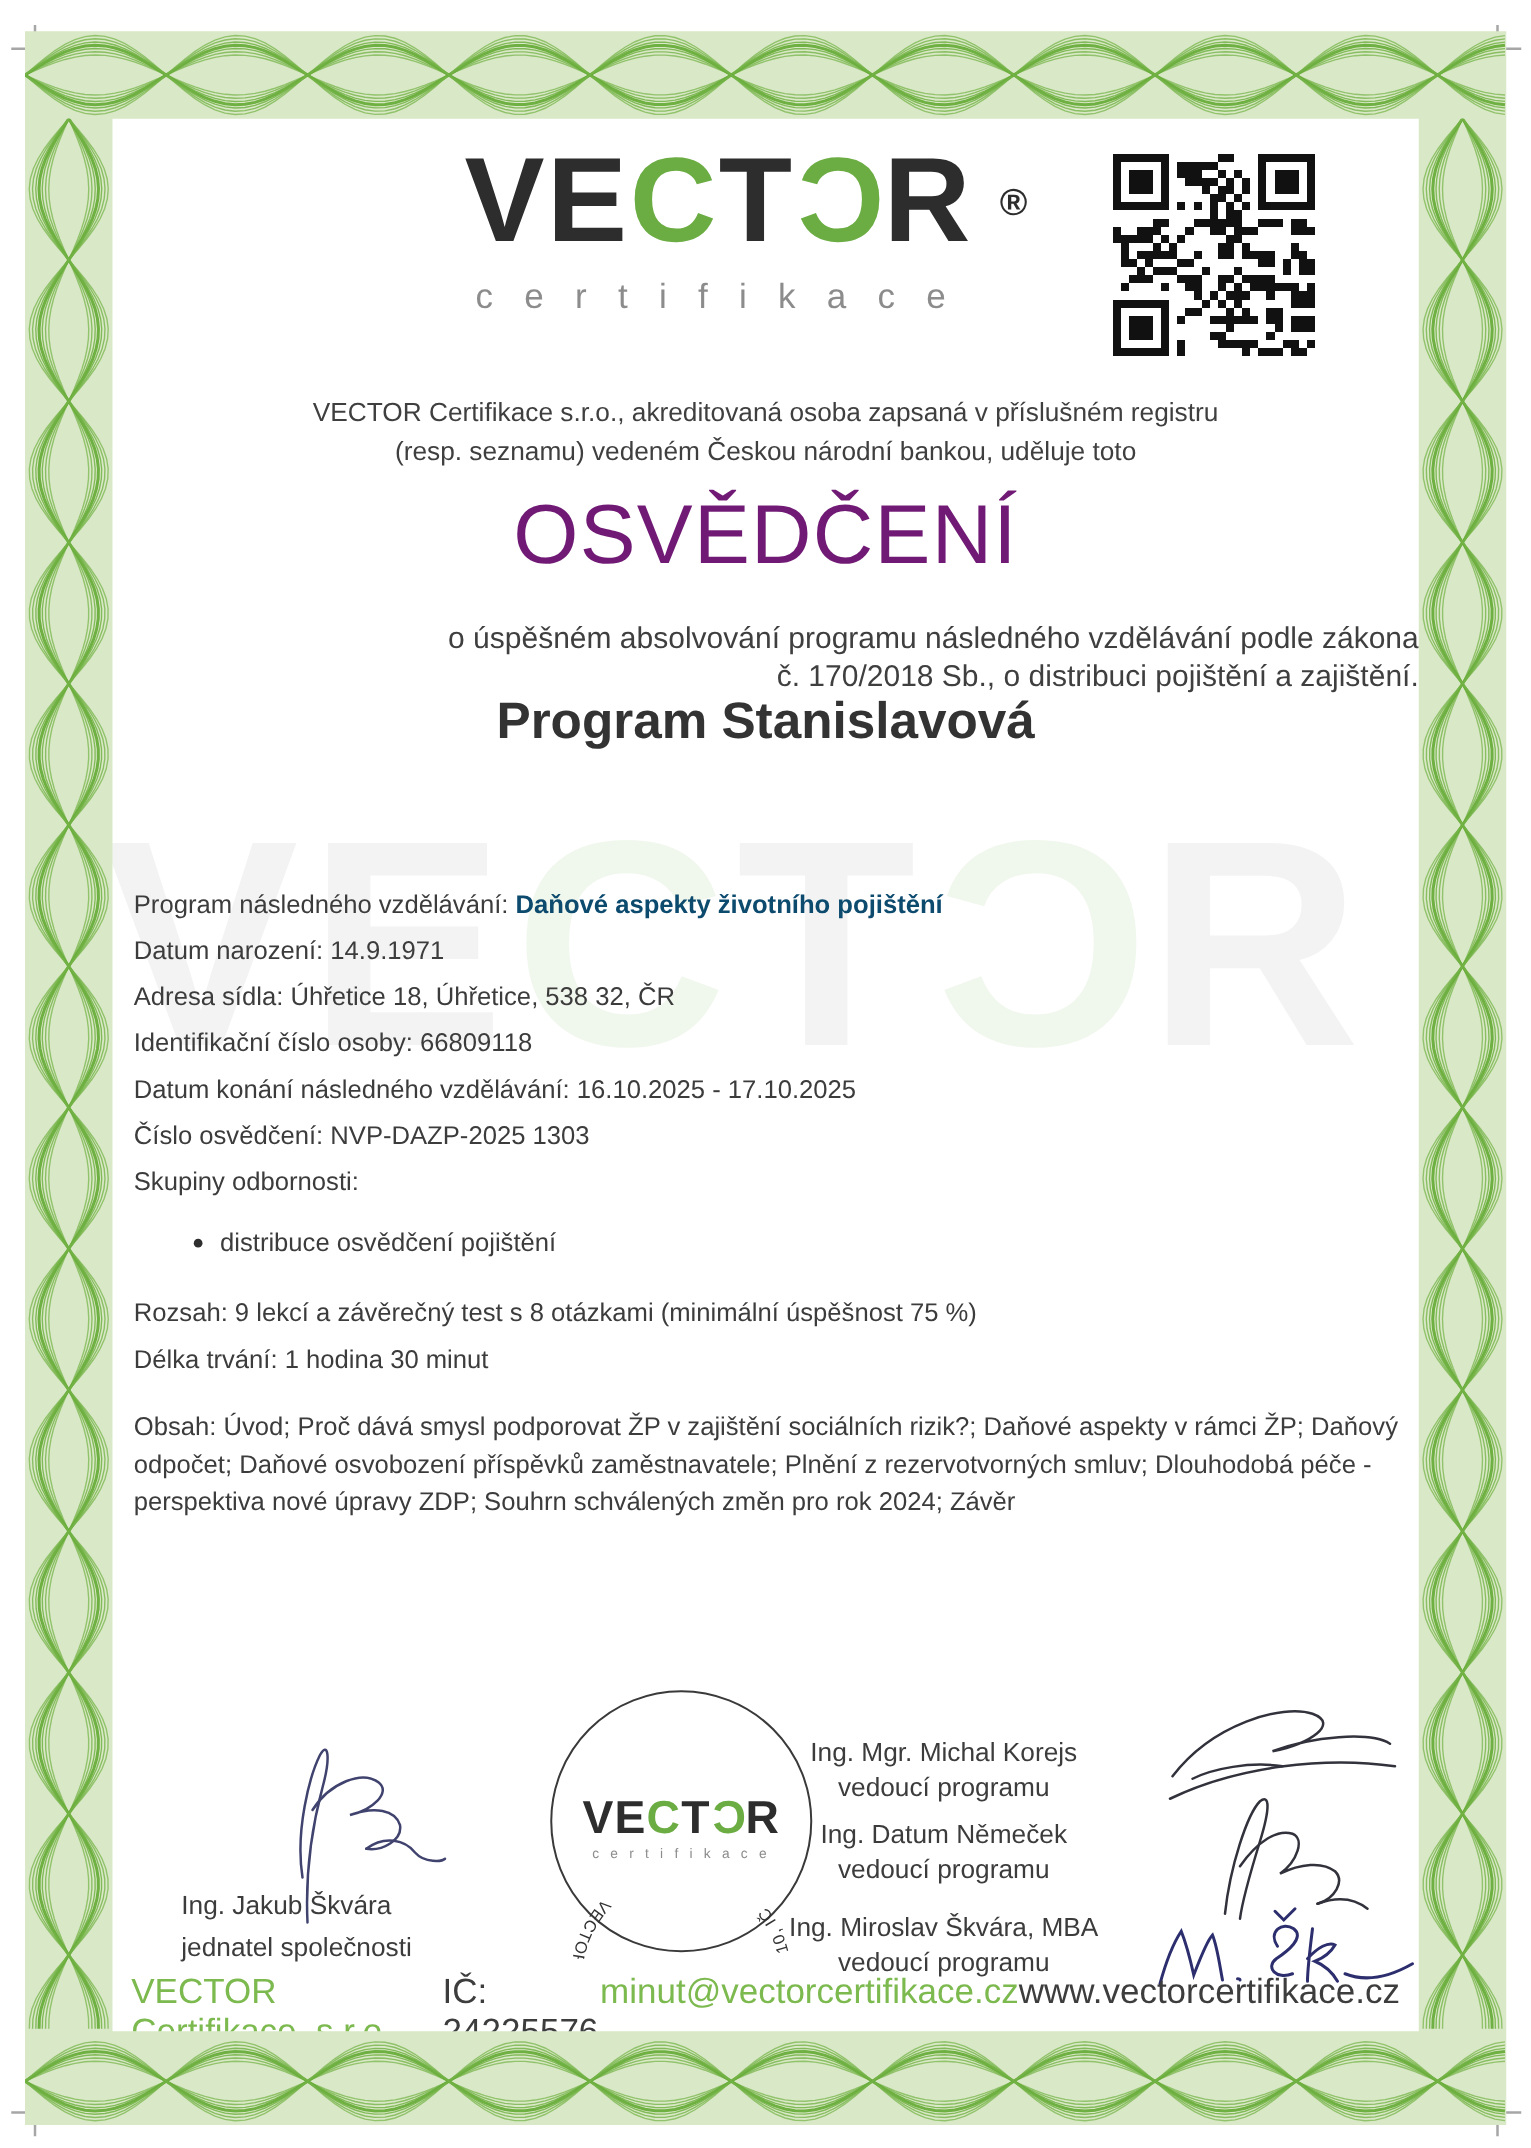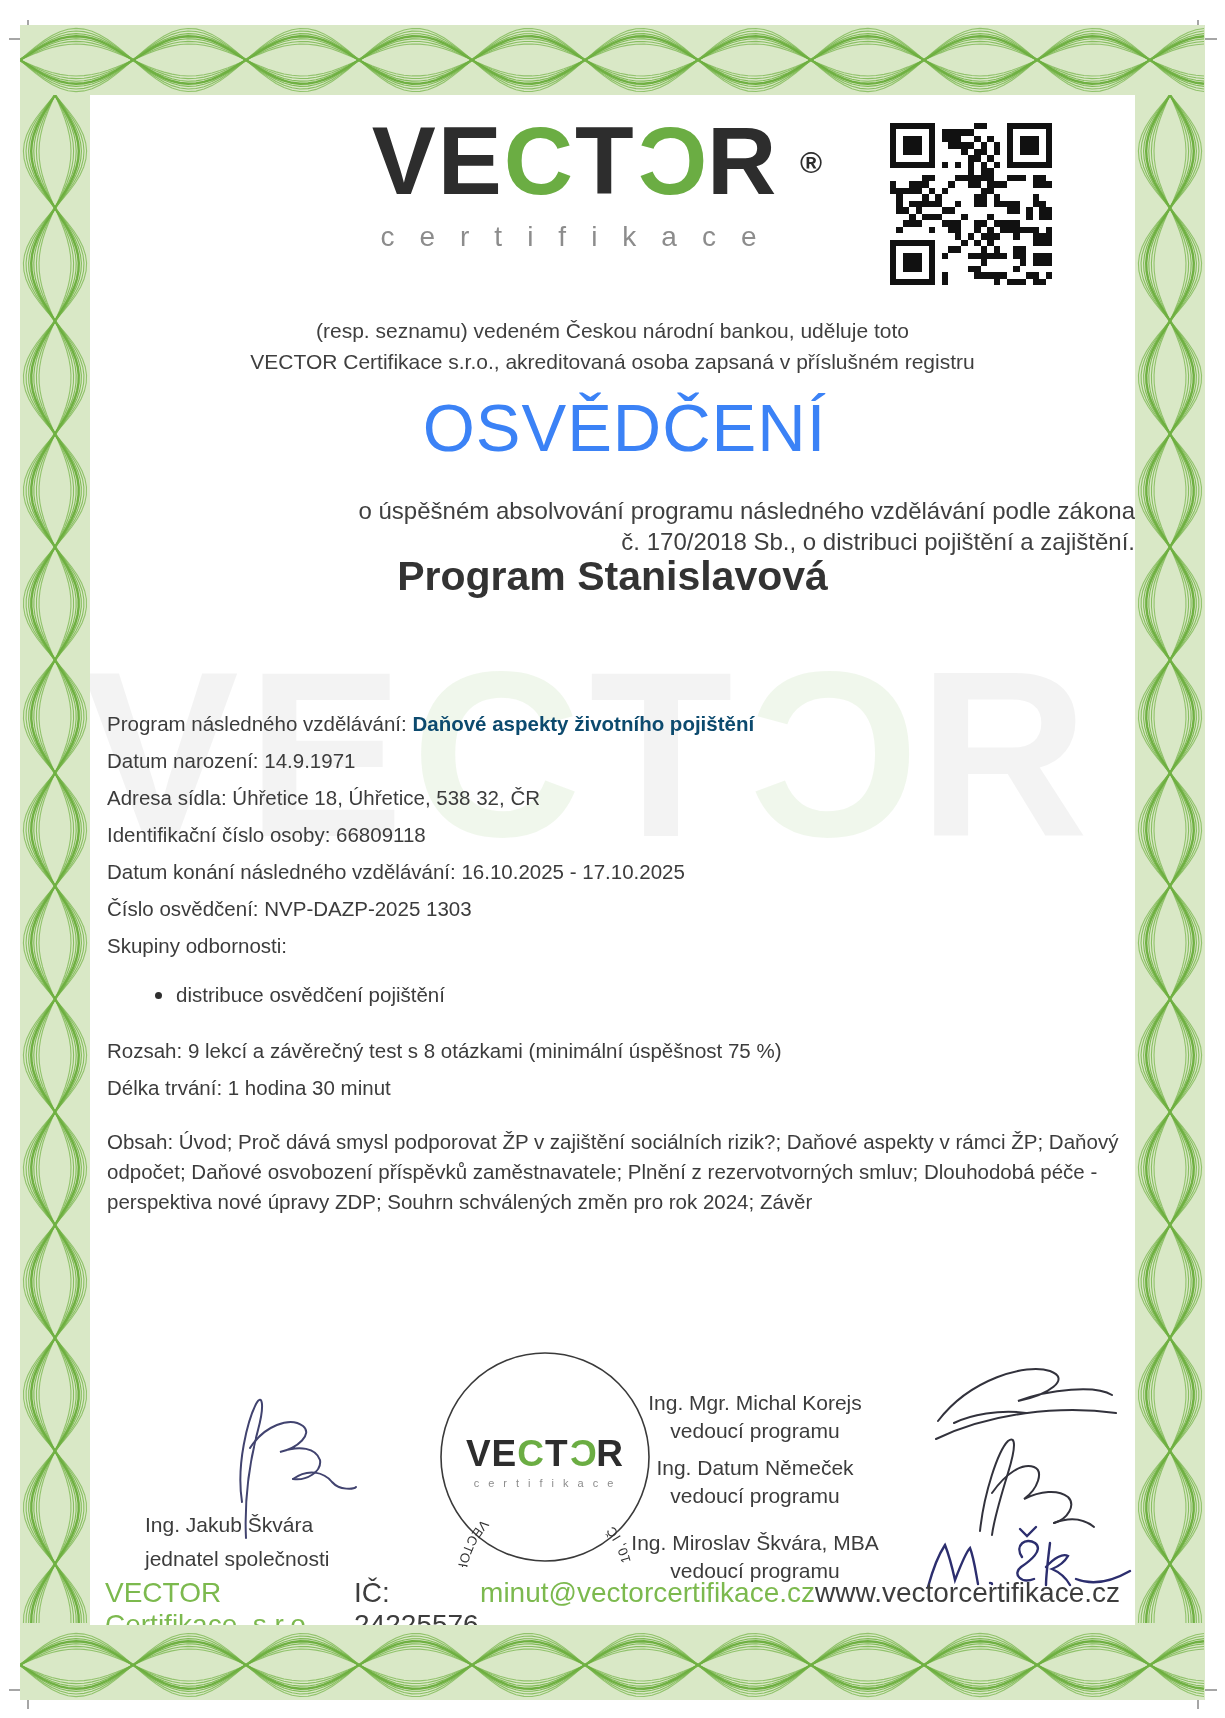--- a/index.html
+++ b/index.html
@@ -33,21 +33,21 @@
   .logo-word .ld{color:#2d2d2d;}
   .logo-word .lg{color:#6bad43;}
   .logo-reg{position:absolute;right:-34px;top:2px;font-size:30px;font-weight:600;color:#2d2d2d;}
   .logo-sub{margin-top:8px;font-size:28px;letter-spacing:25px;color:#8c8c8c;margin-left:12px;}
 
   .qr{position:absolute;left:800px;top:28px;width:162px;height:162px;}
 
   
   .intro{position:absolute;left:0;top:220px;width:100%;text-align:center;font-size:21px;line-height:31px;color:#3f3f3f;}
   .big-title{position:absolute;left:0;top:293px;width:100%;text-align:center;
-             font-size:67px;line-height:80px;color:#3b82f6;letter-spacing:1px;padding-left:12px;}
+             font-size:67px;line-height:80px;color:#701a75;letter-spacing:1px;}
   .subtitle{position:absolute;left:0;top:400px;width:100%;text-align:right;font-size:24px;line-height:31px;color:#3f3f3f;}
   .recipient{position:absolute;left:0;top:458px;width:100%;text-align:center;
              font-size:41px;font-weight:bold;color:#333;}
 
   
   .details{position:absolute;left:17px;top:618px;right:15px;font-size:20.5px;color:#3c3c3c;}
   .dline{line-height:22px;margin-bottom:15px;}
   .dline b{font-weight:bold;color:#0c4a6e;}
   .bullet-row{margin:27px 0 0 48px;line-height:22px;}
   .bullet-row .dot{display:inline-block;width:7px;height:7px;border-radius:50%;background:#2f2f2f;margin-right:14px;vertical-align:3px;}
@@ -161,22 +161,22 @@
             <span class="ld">V</span><span class="ld">E</span><span class="lg">C</span><span class="ld">T</span><span class="lg flip">C</span><span class="ld">R</span><span class="logo-reg">®</span>
           </div>
           <div class="logo-sub">certifikace</div>
         </div>
 
         <svg class="qr" id="qr" viewBox="0 0 25 25" shape-rendering="crispEdges">
             <path d="M0 0h1v1h-1zM1 0h1v1h-1zM2 0h1v1h-1zM3 0h1v1h-1zM4 0h1v1h-1zM5 0h1v1h-1zM6 0h1v1h-1zM13 0h1v1h-1zM14 0h1v1h-1zM18 0h1v1h-1zM19 0h1v1h-1zM20 0h1v1h-1zM21 0h1v1h-1zM22 0h1v1h-1zM23 0h1v1h-1zM24 0h1v1h-1zM0 1h1v1h-1zM6 1h1v1h-1zM8 1h1v1h-1zM9 1h1v1h-1zM10 1h1v1h-1zM11 1h1v1h-1zM12 1h1v1h-1zM18 1h1v1h-1zM24 1h1v1h-1zM0 2h1v1h-1zM2 2h1v1h-1zM3 2h1v1h-1zM4 2h1v1h-1zM6 2h1v1h-1zM8 2h1v1h-1zM9 2h1v1h-1zM10 2h1v1h-1zM13 2h1v1h-1zM15 2h1v1h-1zM18 2h1v1h-1zM20 2h1v1h-1zM21 2h1v1h-1zM22 2h1v1h-1zM24 2h1v1h-1zM0 3h1v1h-1zM2 3h1v1h-1zM3 3h1v1h-1zM4 3h1v1h-1zM6 3h1v1h-1zM9 3h1v1h-1zM10 3h1v1h-1zM11 3h1v1h-1zM12 3h1v1h-1zM14 3h1v1h-1zM16 3h1v1h-1zM18 3h1v1h-1zM20 3h1v1h-1zM21 3h1v1h-1zM22 3h1v1h-1zM24 3h1v1h-1zM0 4h1v1h-1zM2 4h1v1h-1zM3 4h1v1h-1zM4 4h1v1h-1zM6 4h1v1h-1zM11 4h1v1h-1zM13 4h1v1h-1zM14 4h1v1h-1zM16 4h1v1h-1zM18 4h1v1h-1zM20 4h1v1h-1zM21 4h1v1h-1zM22 4h1v1h-1zM24 4h1v1h-1zM0 5h1v1h-1zM6 5h1v1h-1zM12 5h1v1h-1zM13 5h1v1h-1zM15 5h1v1h-1zM18 5h1v1h-1zM24 5h1v1h-1zM0 6h1v1h-1zM1 6h1v1h-1zM2 6h1v1h-1zM3 6h1v1h-1zM4 6h1v1h-1zM5 6h1v1h-1zM6 6h1v1h-1zM8 6h1v1h-1zM10 6h1v1h-1zM12 6h1v1h-1zM14 6h1v1h-1zM16 6h1v1h-1zM18 6h1v1h-1zM19 6h1v1h-1zM20 6h1v1h-1zM21 6h1v1h-1zM22 6h1v1h-1zM23 6h1v1h-1zM24 6h1v1h-1zM12 7h1v1h-1zM14 7h1v1h-1zM15 7h1v1h-1zM5 8h1v1h-1zM6 8h1v1h-1zM10 8h1v1h-1zM11 8h1v1h-1zM12 8h1v1h-1zM13 8h1v1h-1zM14 8h1v1h-1zM15 8h1v1h-1zM18 8h1v1h-1zM19 8h1v1h-1zM20 8h1v1h-1zM22 8h1v1h-1zM23 8h1v1h-1zM0 9h1v1h-1zM3 9h1v1h-1zM4 9h1v1h-1zM5 9h1v1h-1zM9 9h1v1h-1zM12 9h1v1h-1zM13 9h1v1h-1zM15 9h1v1h-1zM16 9h1v1h-1zM17 9h1v1h-1zM22 9h1v1h-1zM23 9h1v1h-1zM24 9h1v1h-1zM0 10h1v1h-1zM1 10h1v1h-1zM2 10h1v1h-1zM3 10h1v1h-1zM4 10h1v1h-1zM6 10h1v1h-1zM8 10h1v1h-1zM14 10h1v1h-1zM15 10h1v1h-1zM1 11h1v1h-1zM5 11h1v1h-1zM7 11h1v1h-1zM13 11h1v1h-1zM14 11h1v1h-1zM16 11h1v1h-1zM22 11h1v1h-1zM1 12h1v1h-1zM3 12h1v1h-1zM4 12h1v1h-1zM5 12h1v1h-1zM6 12h1v1h-1zM7 12h1v1h-1zM10 12h1v1h-1zM13 12h1v1h-1zM14 12h1v1h-1zM16 12h1v1h-1zM17 12h1v1h-1zM18 12h1v1h-1zM19 12h1v1h-1zM22 12h1v1h-1zM23 12h1v1h-1zM1 13h1v1h-1zM2 13h1v1h-1zM4 13h1v1h-1zM8 13h1v1h-1zM9 13h1v1h-1zM18 13h1v1h-1zM19 13h1v1h-1zM21 13h1v1h-1zM23 13h1v1h-1zM24 13h1v1h-1zM3 14h1v1h-1zM5 14h1v1h-1zM6 14h1v1h-1zM7 14h1v1h-1zM11 14h1v1h-1zM15 14h1v1h-1zM21 14h1v1h-1zM23 14h1v1h-1zM24 14h1v1h-1zM2 15h1v1h-1zM3 15h1v1h-1zM4 15h1v1h-1zM8 15h1v1h-1zM9 15h1v1h-1zM10 15h1v1h-1zM13 15h1v1h-1zM14 15h1v1h-1zM16 15h1v1h-1zM17 15h1v1h-1zM18 15h1v1h-1zM19 15h1v1h-1zM1 16h1v1h-1zM6 16h1v1h-1zM9 16h1v1h-1zM10 16h1v1h-1zM13 16h1v1h-1zM15 16h1v1h-1zM17 16h1v1h-1zM18 16h1v1h-1zM19 16h1v1h-1zM20 16h1v1h-1zM21 16h1v1h-1zM22 16h1v1h-1zM24 16h1v1h-1zM10 17h1v1h-1zM12 17h1v1h-1zM14 17h1v1h-1zM15 17h1v1h-1zM16 17h1v1h-1zM19 17h1v1h-1zM22 17h1v1h-1zM23 17h1v1h-1zM24 17h1v1h-1zM0 18h1v1h-1zM1 18h1v1h-1zM2 18h1v1h-1zM3 18h1v1h-1zM4 18h1v1h-1zM5 18h1v1h-1zM6 18h1v1h-1zM11 18h1v1h-1zM13 18h1v1h-1zM15 18h1v1h-1zM22 18h1v1h-1zM23 18h1v1h-1zM24 18h1v1h-1zM0 19h1v1h-1zM6 19h1v1h-1zM9 19h1v1h-1zM10 19h1v1h-1zM14 19h1v1h-1zM16 19h1v1h-1zM19 19h1v1h-1zM20 19h1v1h-1zM0 20h1v1h-1zM2 20h1v1h-1zM3 20h1v1h-1zM4 20h1v1h-1zM6 20h1v1h-1zM8 20h1v1h-1zM12 20h1v1h-1zM13 20h1v1h-1zM14 20h1v1h-1zM15 20h1v1h-1zM16 20h1v1h-1zM17 20h1v1h-1zM19 20h1v1h-1zM20 20h1v1h-1zM22 20h1v1h-1zM23 20h1v1h-1zM24 20h1v1h-1zM0 21h1v1h-1zM2 21h1v1h-1zM3 21h1v1h-1zM4 21h1v1h-1zM6 21h1v1h-1zM14 21h1v1h-1zM20 21h1v1h-1zM22 21h1v1h-1zM23 21h1v1h-1zM24 21h1v1h-1zM0 22h1v1h-1zM2 22h1v1h-1zM3 22h1v1h-1zM4 22h1v1h-1zM6 22h1v1h-1zM12 22h1v1h-1zM13 22h1v1h-1zM19 22h1v1h-1zM0 23h1v1h-1zM6 23h1v1h-1zM8 23h1v1h-1zM13 23h1v1h-1zM14 23h1v1h-1zM15 23h1v1h-1zM16 23h1v1h-1zM17 23h1v1h-1zM21 23h1v1h-1zM22 23h1v1h-1zM24 23h1v1h-1zM0 24h1v1h-1zM1 24h1v1h-1zM2 24h1v1h-1zM3 24h1v1h-1zM4 24h1v1h-1zM5 24h1v1h-1zM6 24h1v1h-1zM8 24h1v1h-1zM16 24h1v1h-1zM18 24h1v1h-1zM19 24h1v1h-1zM20 24h1v1h-1zM22 24h1v1h-1zM23 24h1v1h-1z" fill="#111"></path>
           </svg>
 
         <div class="intro">
+          <div>VECTOR Certifikace s.r.o., akreditovaná osoba zapsaná v příslušném registru</div>
           <div>(resp. seznamu) vedeném Českou národní bankou, uděluje toto</div>
-          <div>VECTOR Certifikace s.r.o., akreditovaná osoba zapsaná v příslušném registru</div>
         </div>
 
         <div class="big-title">OSVĚDČENÍ</div>
 
         <div class="subtitle">
           <div>o úspěšném absolvování programu následného vzdělávání podle zákona</div>
           <div>č. 170/2018 Sb., o distribuci pojištění a zajištění.</div>
         </div>
 
         <div class="recipient">Program Stanislavová</div>

